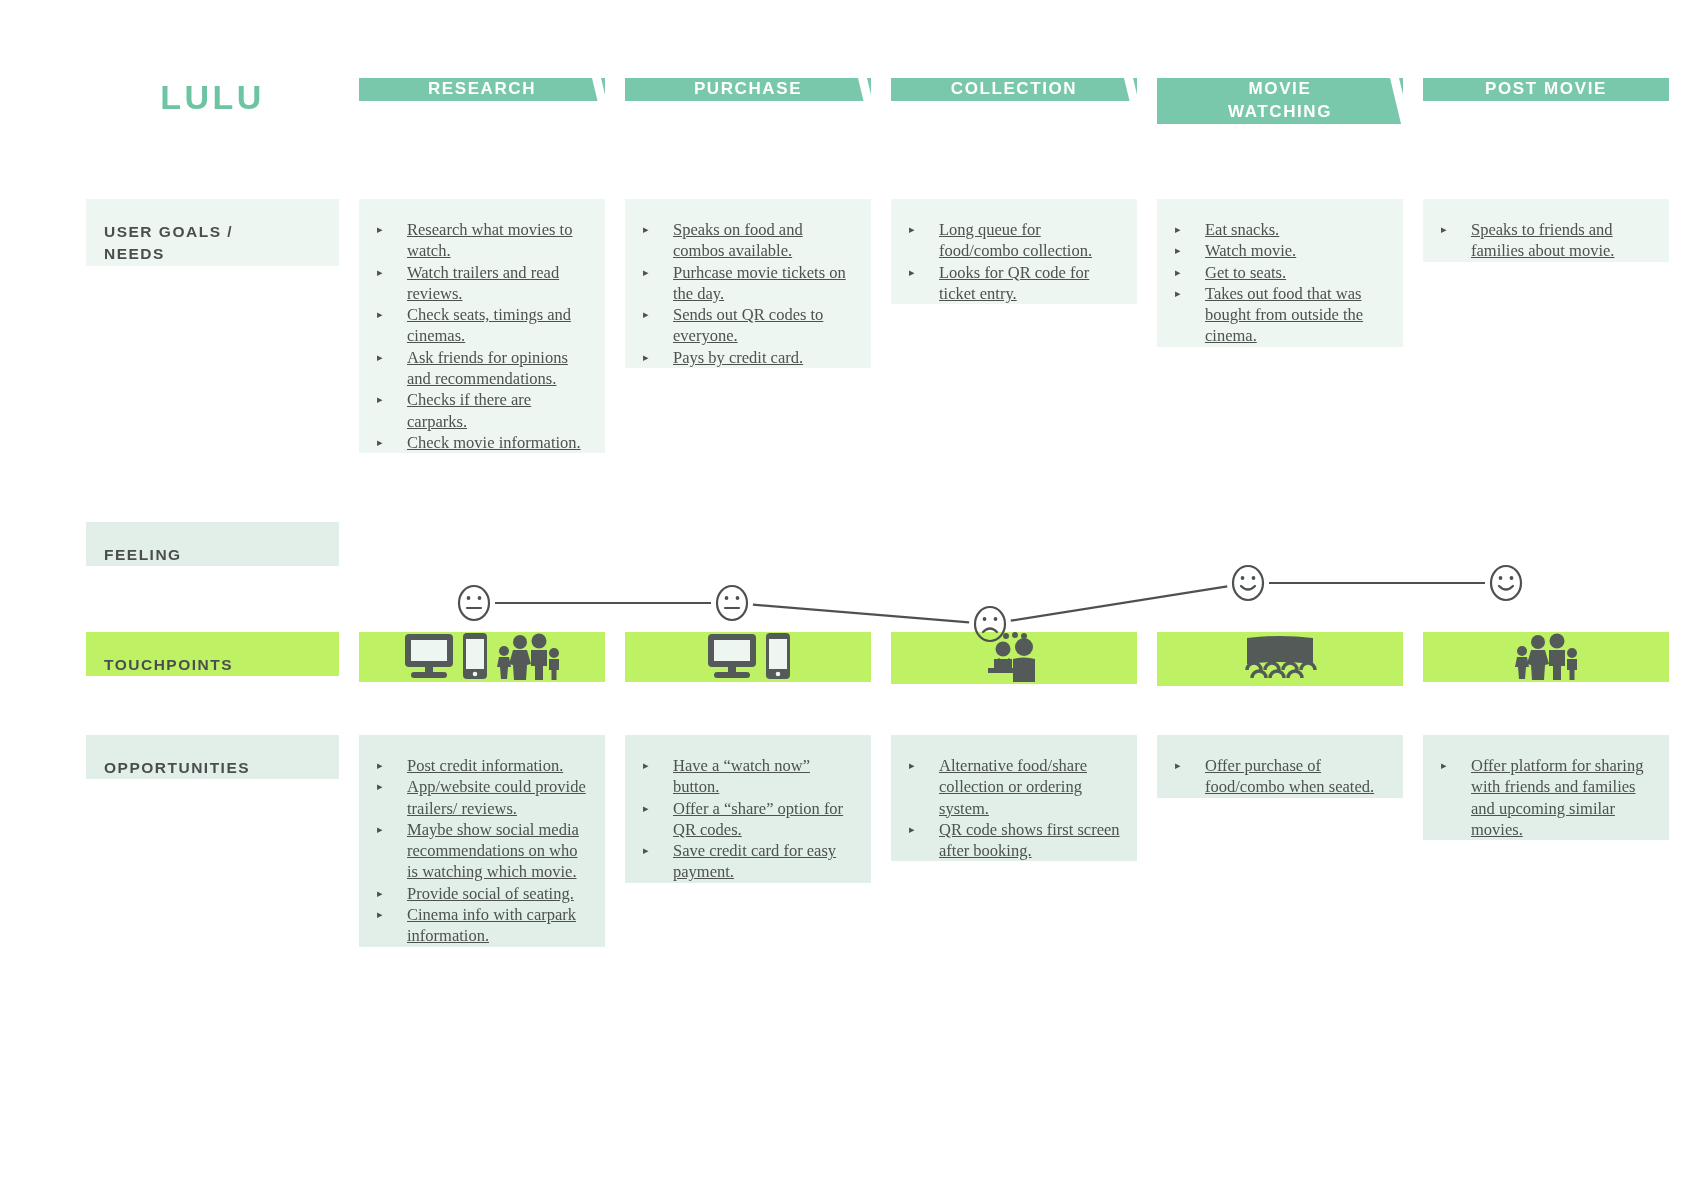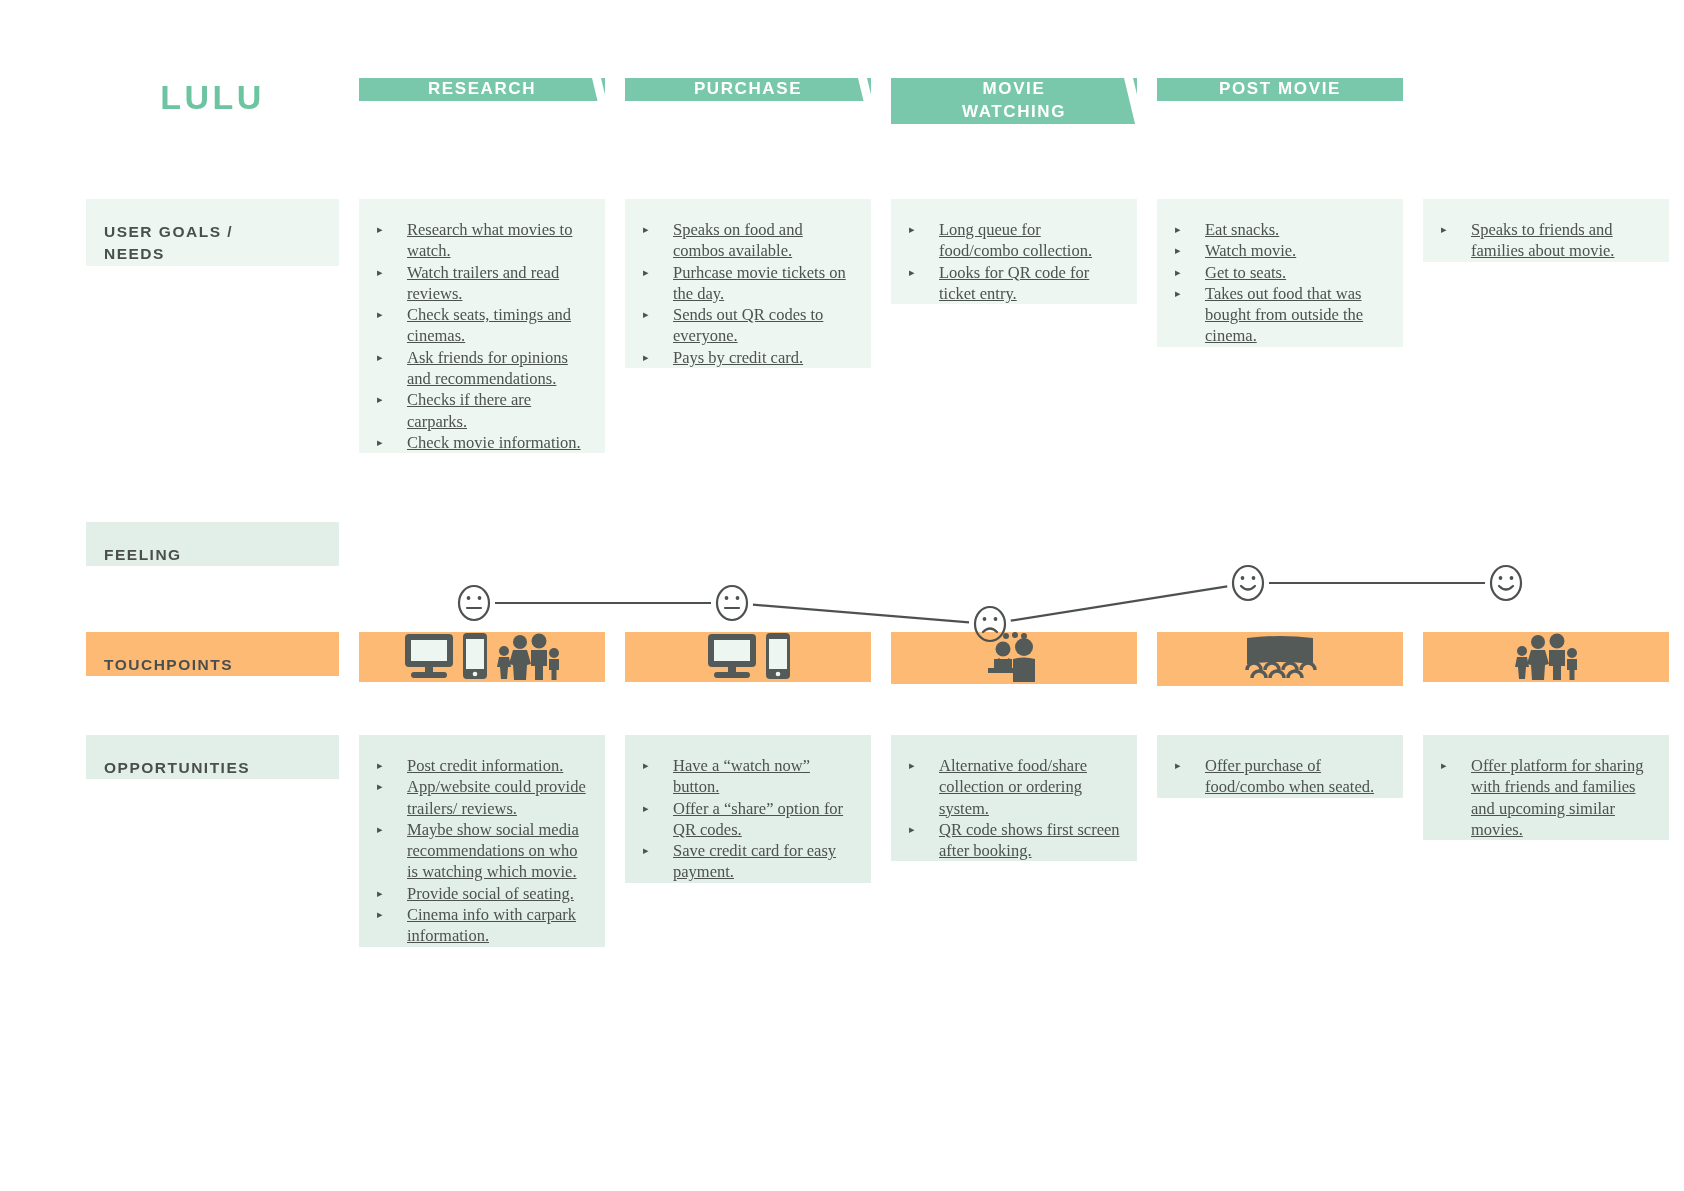--- a/index.html
+++ b/index.html
@@ -88,21 +88,21 @@
   }
 
   
   .row-goals .label-cell,
   .row-goals .stage-cell { background: #eef6f1; }
 
   .row-feeling .label-cell,
   .row-feeling .stage-cell { background: #e2efe9; }
 
   .row-touchpoints .label-cell,
-  .row-touchpoints .stage-cell { background: #fdba74; }
+  .row-touchpoints .stage-cell { background: #bef264; }
 
   .row-opportunities .label-cell,
   .row-opportunities .stage-cell { background: #e2efe9; }
 
   .row-goals { height: 307px; margin-bottom: 5px; }
   .row-feeling { height: 97px; margin-bottom: 13px; margin-top: 16px; }
   .row-touchpoints { height: 90px; margin-bottom: 13px; }
   .row-opportunities { height: 332px; }
 
   .row-label {
@@ -174,20 +174,26 @@
       <div class="brand-logo">LULU</div>
     </div>
     <div class="stage-header">
       <span>RESEARCH</span>
       <svg class="chevron" viewBox="0 0 26 108">
         <path d="M0 0 L9 0 L22 54 L9 108 L0 108 L13 54 Z" fill="#ffffff"></path>
       </svg>
     </div>
     <div class="stage-header">
       <span>PURCHASE</span>
+      <svg class="chevron" viewBox="0 0 26 108">
+        <path d="M0 0 L9 0 L22 54 L9 108 L0 108 L13 54 Z" fill="#ffffff"></path>
+      </svg>
+    </div>
+    <div class="stage-header">
+      <span>COLLECTION</span>
       <svg class="chevron" viewBox="0 0 26 108">
         <path d="M0 0 L9 0 L22 54 L9 108 L0 108 L13 54 Z" fill="#ffffff"></path>
       </svg>
     </div>
     <div class="stage-header">
       <span style="white-space:pre-line">MOVIE
 WATCHING</span>
       <svg class="chevron" viewBox="0 0 26 108">
         <path d="M0 0 L9 0 L22 54 L9 108 L0 108 L13 54 Z" fill="#ffffff"></path>
       </svg>

